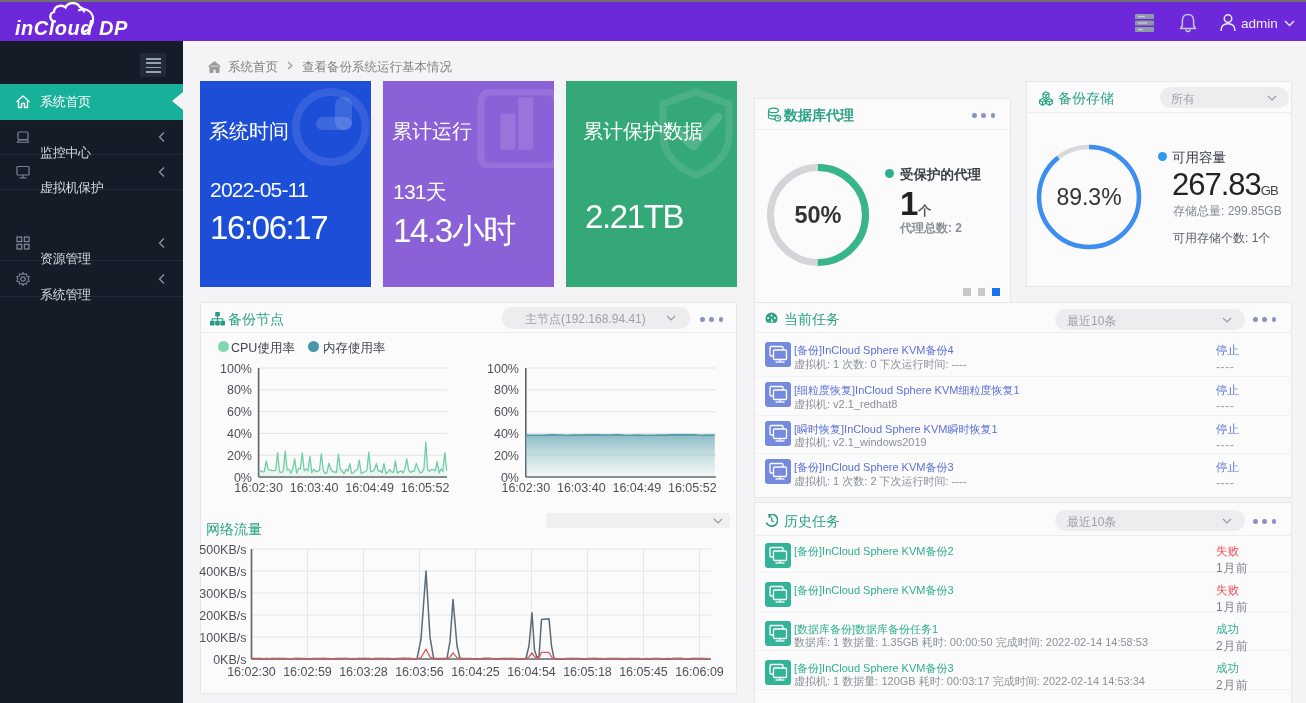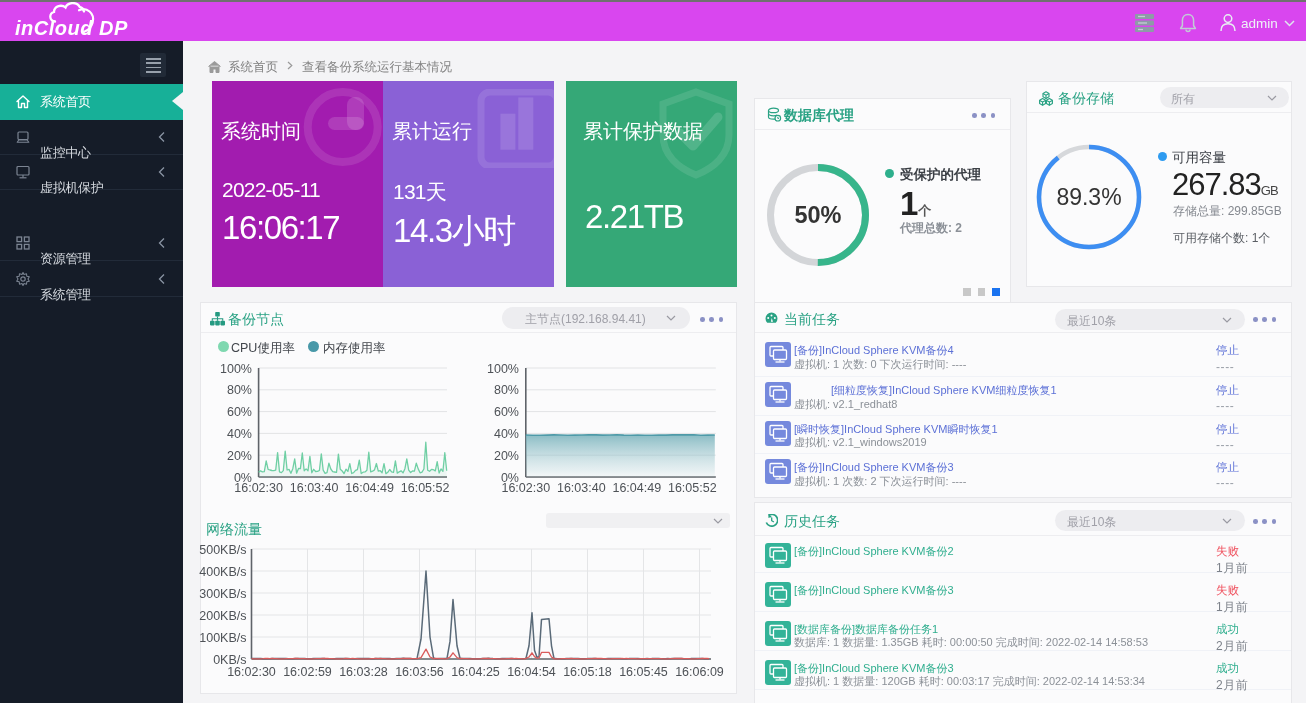--- a/index.html
+++ b/index.html
@@ -1,18 +1,18 @@
 <!DOCTYPE html>
 <html><head>
 <meta charset="utf-8">
 <style>
 * { margin:0; padding:0; box-sizing:border-box; }
 html,body { width:1306px; height:703px; overflow:hidden; font-family:"Liberation Sans",sans-serif; background:#f4f4f6; }
 .abs { position:absolute; }
-#topbar { position:absolute; left:0; top:0; width:1306px; height:41px; background:#d946ef; border-top:2px solid #707070; }
+#topbar { position:absolute; left:0; top:0; width:1306px; height:41px; background:#6d28d9; border-top:2px solid #707070; }
 #sidebar { position:absolute; left:0; top:41px; width:183px; height:662px; background:#151c28; }
 .menuitem { position:absolute; left:0; width:183px; height:35.5px; border-bottom:1px solid #222b39; color:#d6dae0; font-size:13px; letter-spacing:-0.3px; }
 .menuitem .mtext { position:absolute; left:40px; top:50%; transform:translateY(-50%);margin-top:16px; }
 .menuitem .chev2 { position:absolute; right:18px; top:50%; transform:translateY(-50%); }
 .menuitem { }
 .micon { position:absolute; left:15px; top:50%; transform:translateY(-50%); width:16px; height:16px; }
 #activeitem { position:absolute; left:0; top:84px; width:183px; height:35.5px; background:#17b098; color:#fff; font-size:13px; letter-spacing:-0.3px; }
 #notch { position:absolute; left:172px; top:92px; width:0; height:0; border-right:11px solid #f4f4f6; border-top:9.5px solid transparent; border-bottom:9.5px solid transparent; }
 .card { position:absolute; background:#fbfbfc; border:1px solid #e7e7ea; }
 .cardhead { position:absolute; left:0; top:0; right:0; height:31px; border-bottom:1px solid #ededf0; }
@@ -130,21 +130,21 @@
 </div>
 <div id="notch"></div>
 <div id="breadcrumb" class="abs" style="left:208px;top:59px;font-size:12.5px;color:#7e7e7e;">
   <svg style="vertical-align:-2px;margin-right:7px;" width="13" height="12" viewBox="0 0 13 12">
       <path d="M0.5 5.5 L6.5 0.5 L12.5 5.5 M2 4.8 V11.5 H5 V8 H8 V11.5 H11 V4.8" fill="#9a9a9a" stroke="#9a9a9a" stroke-width="1"></path>
     </svg><span>系统首页</span><svg style="margin:0 9px;vertical-align:1px;" width="6" height="9" viewBox="0 0 6 9">
       <path d="M1 1 L4.8 4.5 L1 8" fill="none" stroke="#9a9a9a" stroke-width="1.2"></path>
     </svg><span style="color:#848484;">查看备份系统运行基本情况</span>
 </div>
 
-<div class="statcard" id="sc1" style="left:212px;width:171px;background:#a21caf;">
+<div class="statcard" id="sc1" style="left:200px;width:171px;background:#1d4ed8;">
   <svg class="abs" style="left:91px;top:7px;" width="80" height="80" viewBox="0 0 80 80">
     <circle cx="39.7" cy="39.1" r="35" fill="none" stroke="#ffffff" stroke-opacity="0.11" stroke-width="8"></circle>
     <g fill="#ffffff" fill-opacity="0.14">
         <rect x="44" y="9" width="17" height="33" rx="8"></rect>
         <rect x="25" y="29" width="36" height="13" rx="6.5"></rect>
       </g>
   </svg>
   <div class="sc-title">系统时间</div>
   <div class="sc-mid">2022-05-11</div>
   <div class="sc-big">16:06:17</div>
@@ -395,21 +395,21 @@
   </div>
   <div class="tasklist-row" style="top:74px;height:38.5px;">
     <div class="ticon" style="background:#7589dd;"><svg width="26" height="25" viewBox="0 0 26 25">
           <g fill="none" stroke="#fff" stroke-width="1.3">
             <rect x="5" y="4.5" width="13" height="9.5" rx="1"></rect>
             <rect x="8.5" y="8" width="13" height="9.5" rx="1" fill="#7589dd"></rect>
             <line x1="15" y1="17.5" x2="15" y2="19.5"></line>
             <line x1="10.5" y1="20" x2="19.5" y2="20"></line>
           </g>
         </svg></div>
-    <div class="tline1" style="color:#5c70d6;margin-left:37px;">[细粒度恢复]InCloud Sphere KVM细粒度恢复1</div>
+    <div class="tline1" style="color:#5c70d6;">[细粒度恢复]InCloud Sphere KVM细粒度恢复1</div>
     <div class="tline2">虚拟机: v2.1_redhat8</div>
     <div class="tstat" style="color:#5c70d6;">停止</div>
       <div class="tsub">----</div>
   </div>
   <div class="tasklist-row" style="top:112.5px;height:38.5px;">
     <div class="ticon" style="background:#7589dd;"><svg width="26" height="25" viewBox="0 0 26 25">
           <g fill="none" stroke="#fff" stroke-width="1.3">
             <rect x="5" y="4.5" width="13" height="9.5" rx="1"></rect>
             <rect x="8.5" y="8" width="13" height="9.5" rx="1" fill="#7589dd"></rect>
             <line x1="15" y1="17.5" x2="15" y2="19.5"></line>

